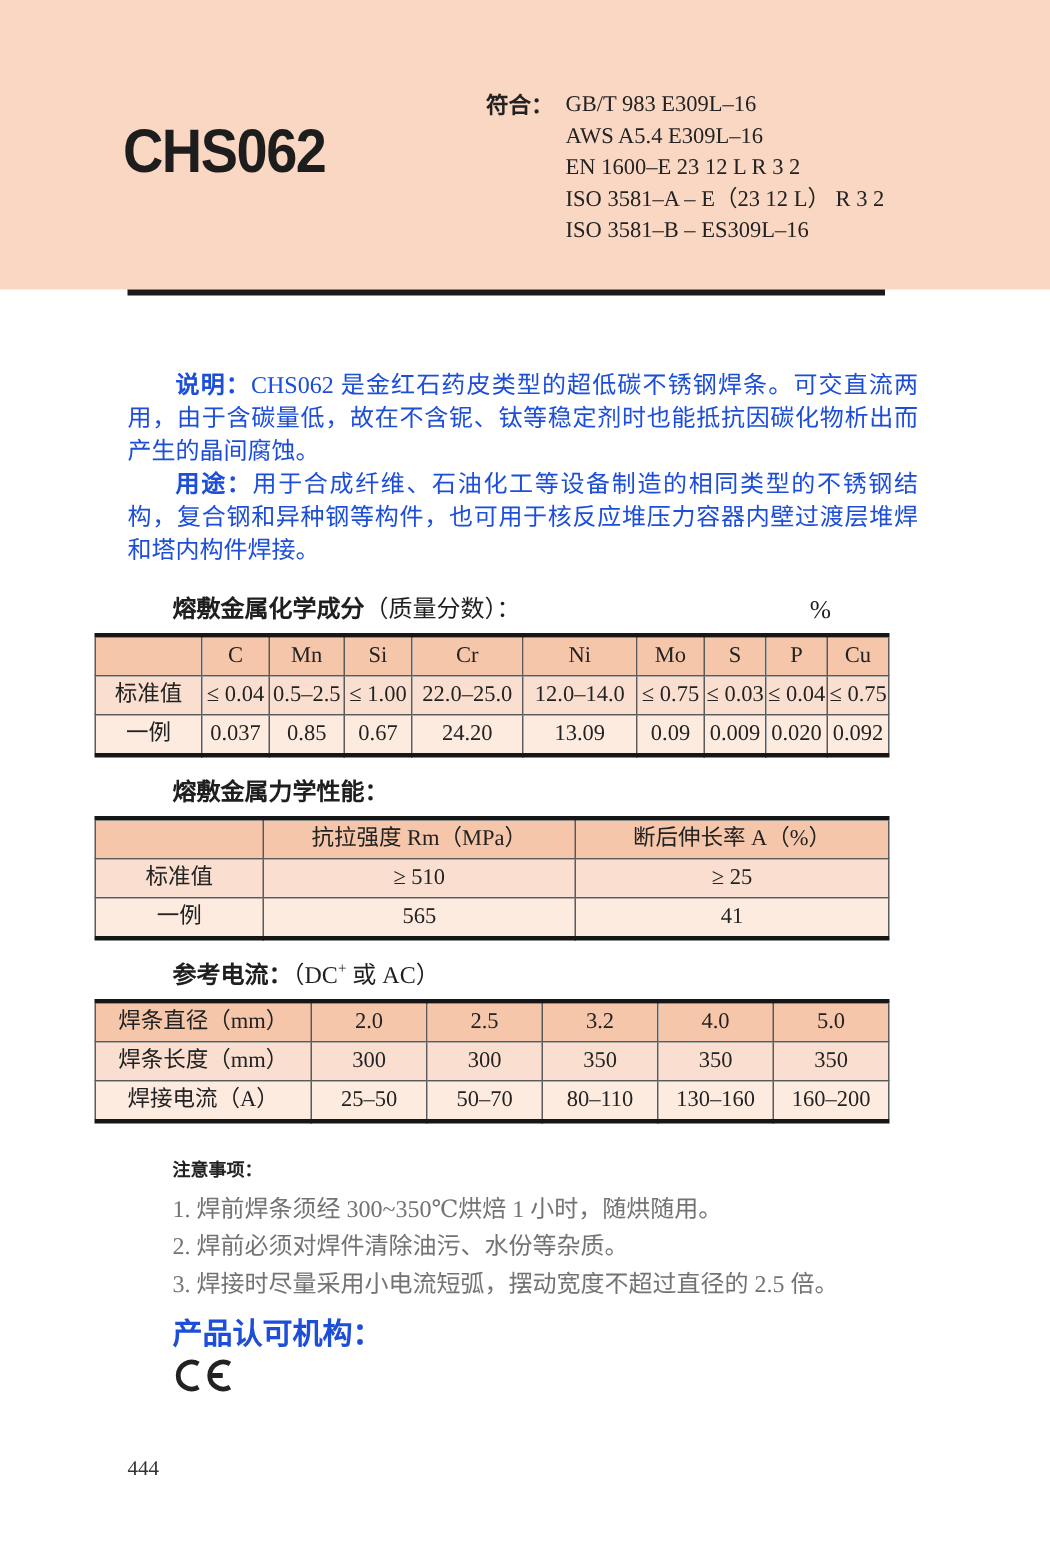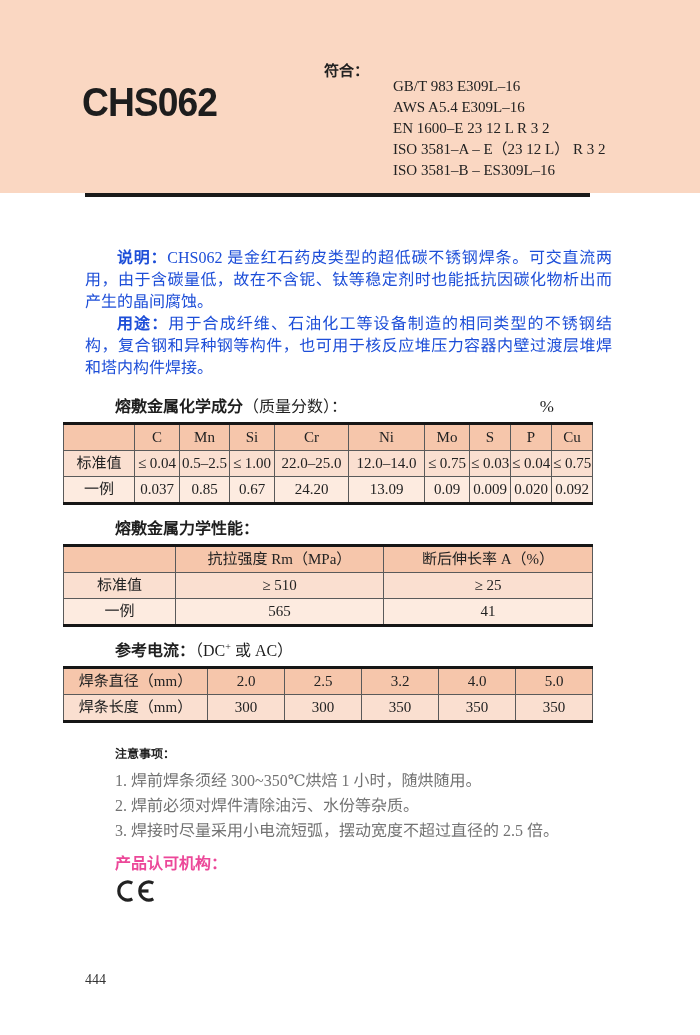--- a/index.html
+++ b/index.html
@@ -36,21 +36,21 @@
     margin-top:22px;
     color:#222;
   }
   .standards{display:flex;font-size:15px;line-height:21px;color:#222;}
   .standards .lbl{
     font-family:Liberation Sans, sans-serif;
     font-weight:bold;
     margin-right:8px;
     white-space:nowrap;
   }
-  .standards ul{list-style:none;margin:16px;padding:0;}
+  .standards ul{list-style:none;margin:0;padding:0;}
   .standards li{white-space:nowrap;}
   .rule{
     width:505px;height:4px;background:#1a1a1a;margin:0 0 0 85px;
   }
   
   .content{box-sizing:border-box;padding:0 88px 0 85px;}
   p.body{
     margin:0;font-size:16px;line-height:22px;
     text-align:justify;text-indent:2em;color:#1d4ed8;
   }
@@ -89,21 +89,21 @@
   .notes{margin:20px 0 0 30px;}
   .notes .title{
     font-family:"Liberation Sans","DejaVu Sans",sans-serif;
     font-weight:bold;font-size:12px;line-height:22px;color:#222;
   }
   .notes ol{list-style:none;margin:3px 0 0 0;padding:0;}
   .notes li{font-size:16px;line-height:25px;color:#737373;}
   .cert{margin:10px 0 0 30px;}
   .cert .title{
     font-family:Liberation Serif, serif;
-    font-weight:bold;font-size:16px;line-height:22px;color:#ec4899;
+    font-weight:bold;font-size:20px;line-height:22px;color:#1d4ed8;
   }
   .ce{margin-top:4px;}
   .page-num{
     position:absolute;left:85px;top:972px;
     font-size:14px;color:#333;
   }
 </style>
 </head>
 <body>
 
@@ -240,20 +240,28 @@
         <td class="hdr">5.0</td>
       </tr>
       <tr class="r1">
         <td>焊条长度（mm）</td>
         <td>300</td>
         <td>300</td>
         <td>350</td>
         <td>350</td>
         <td>350</td>
       </tr>
+      <tr class="r2">
+        <td>焊接电流（A）</td>
+        <td>25–50</td>
+        <td>50–70</td>
+        <td>80–110</td>
+        <td>130–160</td>
+        <td>160–200</td>
+      </tr>
     </tbody>
       </table>
 
     <div class="notes">
       <div class="title">注意事项：</div>
       <ol>
         <li>1. 焊前焊条须经 300~350℃烘焙 1 小时，随烘随用。</li>
         <li>2. 焊前必须对焊件清除油污、水份等杂质。</li>
         <li>3. 焊接时尽量采用小电流短弧，摆动宽度不超过直径的 2.5 倍。</li>
       </ol>

